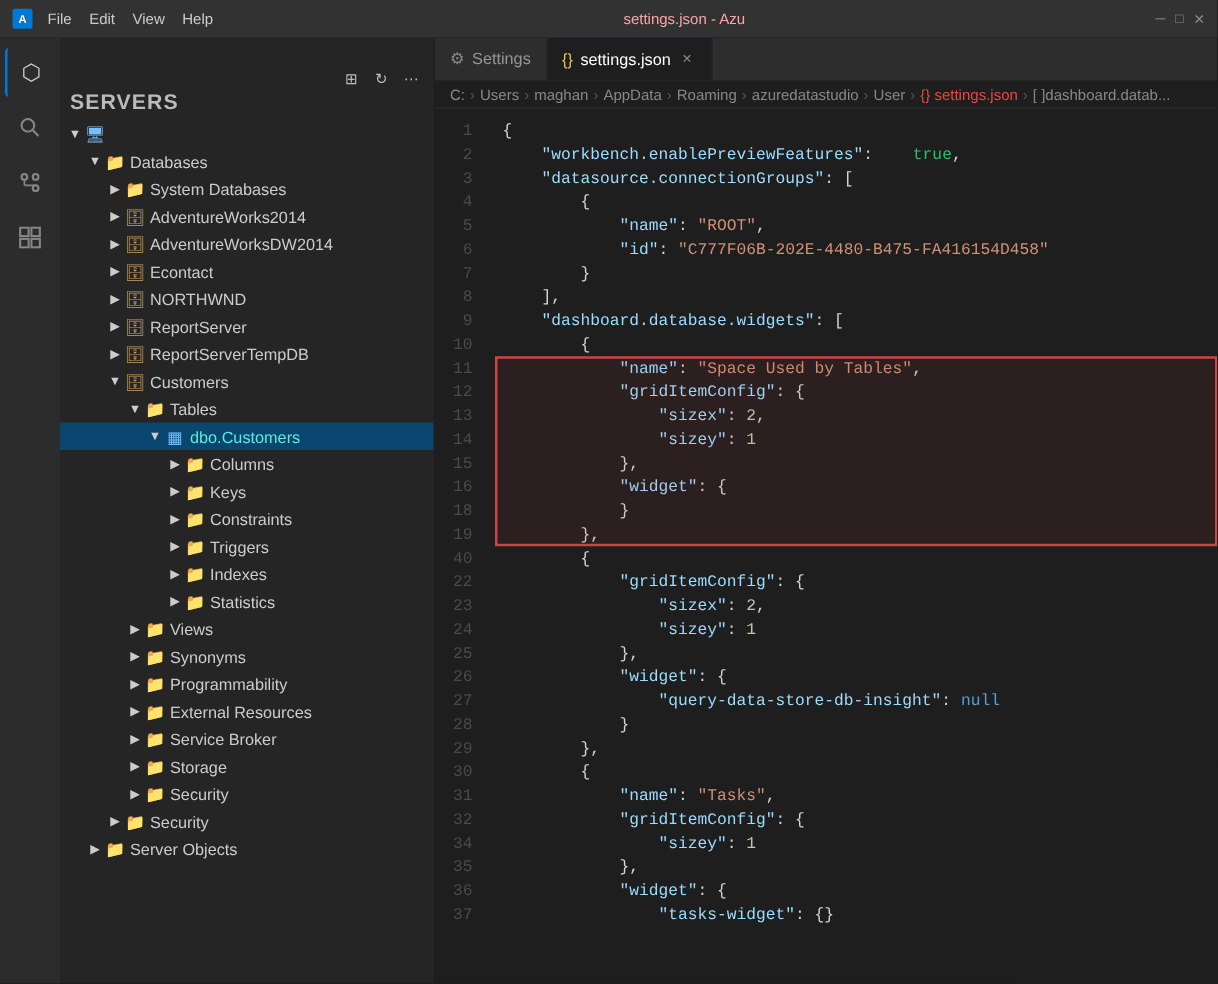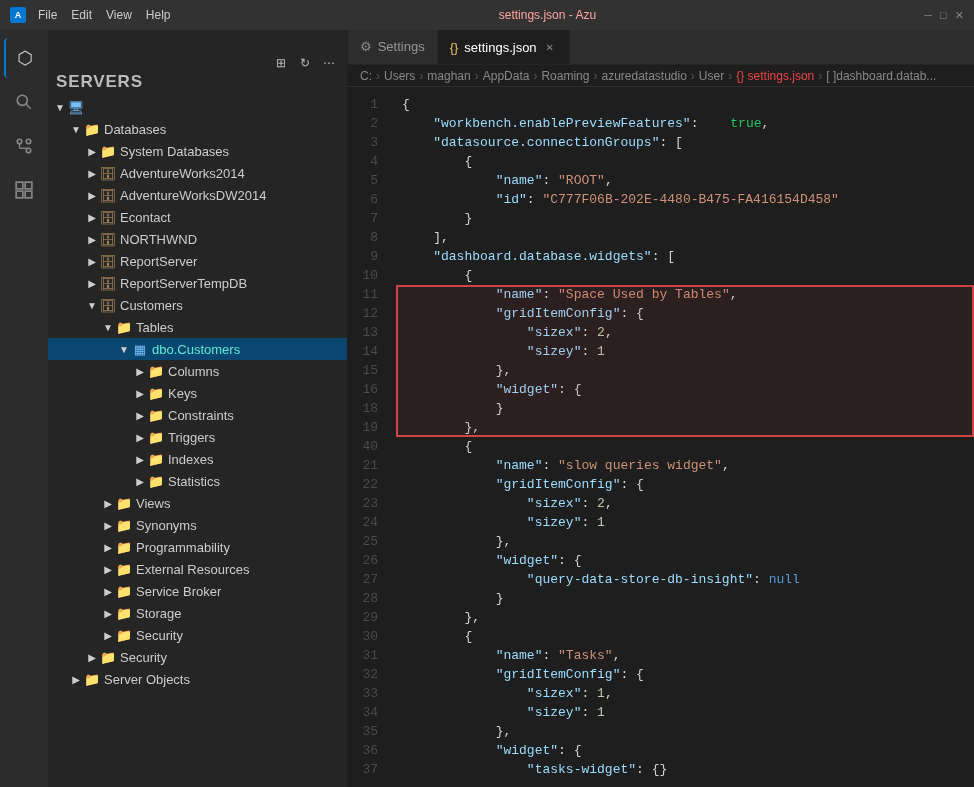--- a/index.html
+++ b/index.html
@@ -645,24 +645,20 @@
             <div class="line-number">19</div>
             <div class="line-content">        <span class="j-brace">}</span><span class="j-comma">,</span></div>
           </div>
         </div>
 
         <div class="code-line">
           <div class="line-number">40</div>
           <div class="line-content">        <span class="j-brace">{</span></div>
         </div>
         <div class="code-line">
-          <div class="line-number">21</div>
-          <div class="line-content">            <span class="j-key">"name"</span><span class="j-colon">:</span> <span class="j-str">"slow queries widget"</span><span class="j-comma">,</span></div>
-        </div>
-        <div class="code-line">
           <div class="line-number">22</div>
           <div class="line-content">            <span class="j-key">"gridItemConfig"</span><span class="j-colon">:</span> <span class="j-brace">{</span></div>
         </div>
         <div class="code-line">
           <div class="line-number">23</div>
           <div class="line-content">                <span class="j-key">"sizex"</span><span class="j-colon">:</span> <span class="j-num">2</span><span class="j-comma">,</span></div>
         </div>
         <div class="code-line">
           <div class="line-number">24</div>
           <div class="line-content">                <span class="j-key">"sizey"</span><span class="j-colon">:</span> <span class="j-num">1</span></div>
@@ -693,24 +689,20 @@
         </div>
         <div class="code-line">
           <div class="line-number">31</div>
           <div class="line-content">            <span class="j-key">"name"</span><span class="j-colon">:</span> <span class="j-str">"Tasks"</span><span class="j-comma">,</span></div>
         </div>
         <div class="code-line">
           <div class="line-number">32</div>
           <div class="line-content">            <span class="j-key">"gridItemConfig"</span><span class="j-colon">:</span> <span class="j-brace">{</span></div>
         </div>
         <div class="code-line">
-          <div class="line-number">33</div>
-          <div class="line-content">                <span class="j-key">"sizex"</span><span class="j-colon">:</span> <span class="j-num">1</span><span class="j-comma">,</span></div>
-        </div>
-        <div class="code-line">
           <div class="line-number">34</div>
           <div class="line-content">                <span class="j-key">"sizey"</span><span class="j-colon">:</span> <span class="j-num">1</span></div>
         </div>
         <div class="code-line">
           <div class="line-number">35</div>
           <div class="line-content">            <span class="j-brace">}</span><span class="j-comma">,</span></div>
         </div>
         <div class="code-line">
           <div class="line-number">36</div>
           <div class="line-content">            <span class="j-key">"widget"</span><span class="j-colon">:</span> <span class="j-brace">{</span></div>

